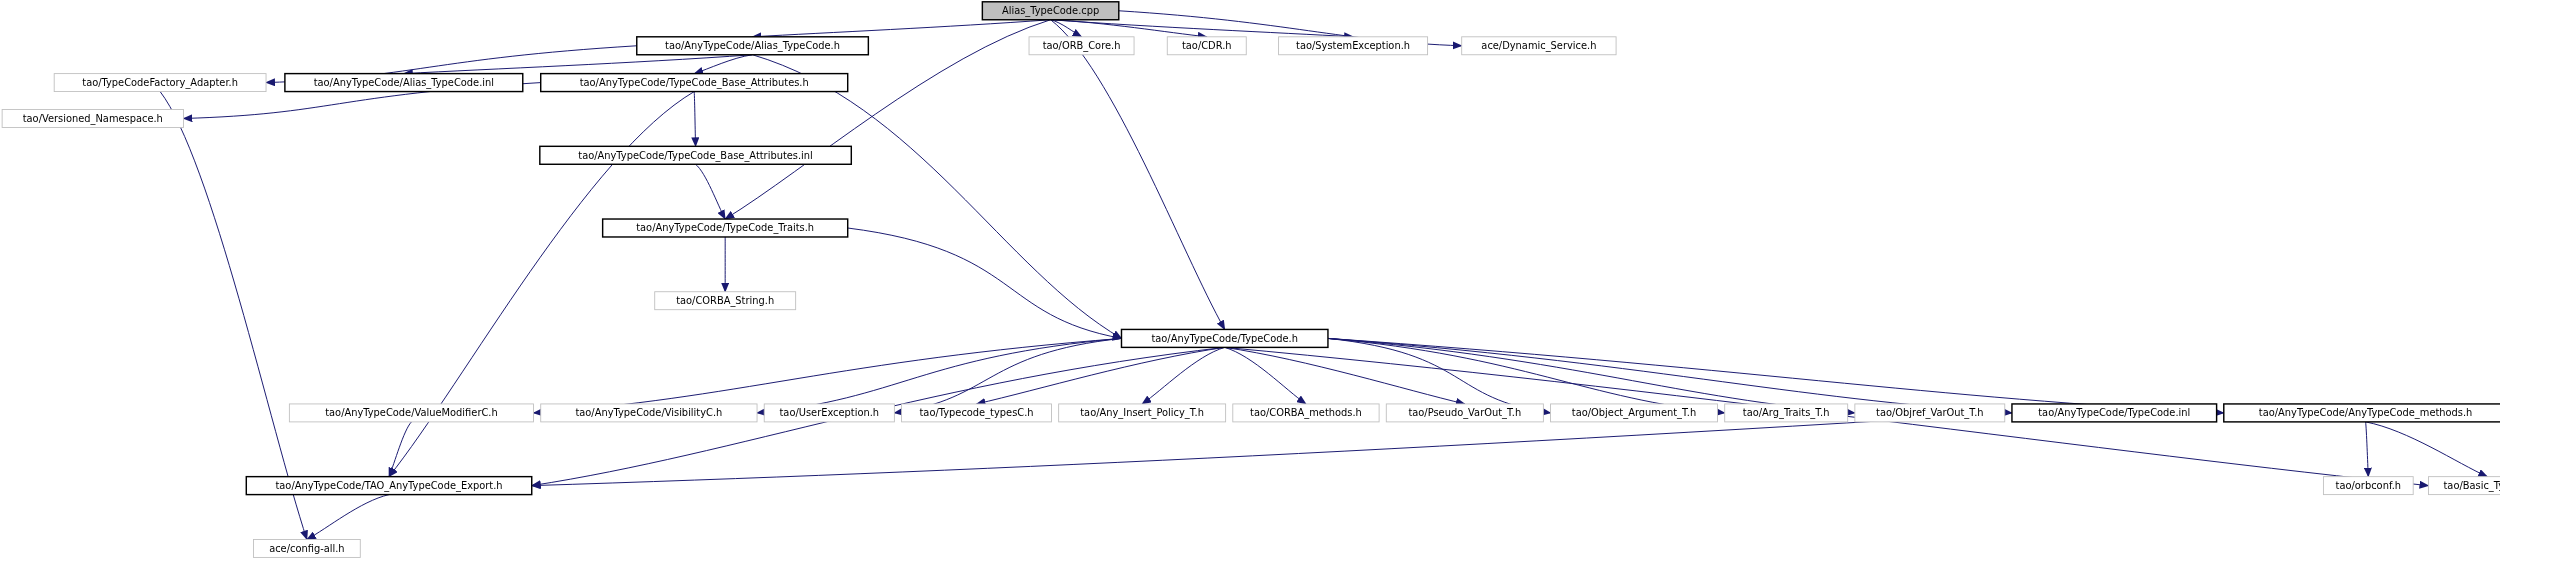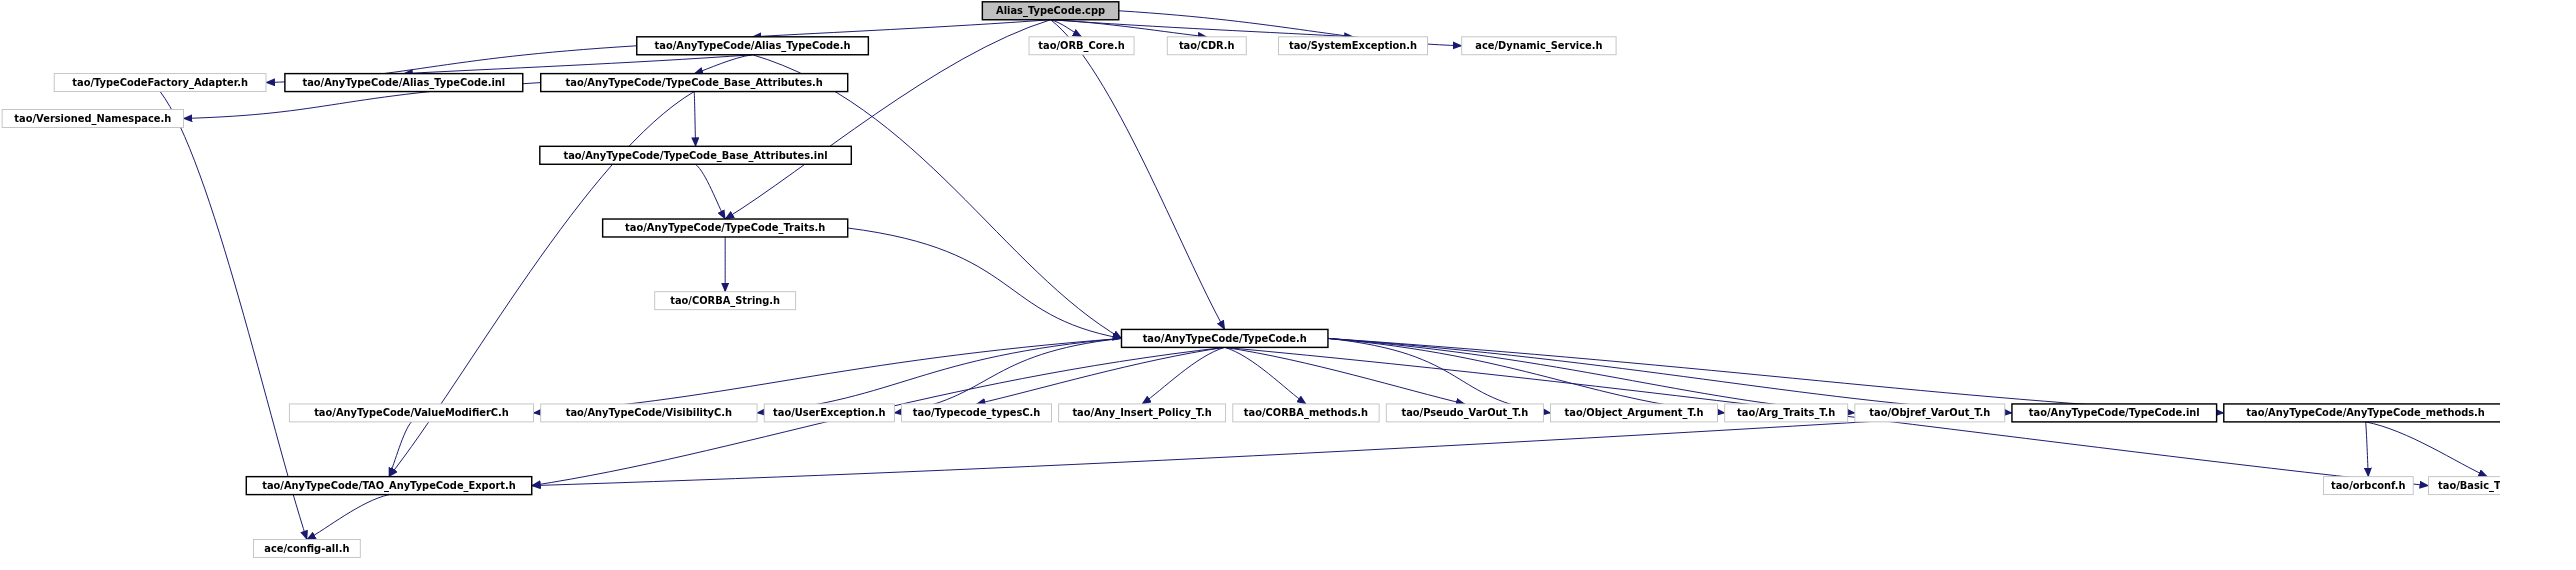--- a/index.html
+++ b/index.html
@@ -1,17 +1,17 @@
 <!DOCTYPE html>
 <html style="font-size:14.4px"><head>
 <meta charset="utf-8">
 <style>
   html,body{margin:0;padding:0;background:#ffffff;}
   body{font-family:"DejaVu Sans","Liberation Sans",sans-serif;}
-  #graph-wrap{position:relative;width:2500px;height:570px;background:#ffffff;overflow:hidden;font-weight:bold;}
+  #graph-wrap{position:relative;width:2500px;height:570px;background:#ffffff;overflow:hidden;}
   svg#dep-graph{position:absolute;left:0;top:0;width:2576px;height:570px;display:block;}
   .node-box{fill:#ffffff;stroke:#c0c0c0;stroke-width:1;}
   .node-box.bold{stroke:#000000;stroke-width:1.6;}
   .node-box.root{fill:#bfbfbf;stroke:#000000;stroke-width:1.6;}
   .node-label{font-family:"DejaVu Sans","Liberation Sans",sans-serif;font-size:11px;fill:#000000;text-anchor:middle;dominant-baseline:middle;}
   .edge{fill:none;stroke:#191970;stroke-width:1.1;}
   .arrow-head{fill:#191970;stroke:none;}
 </style>
 </head>
 <body>

